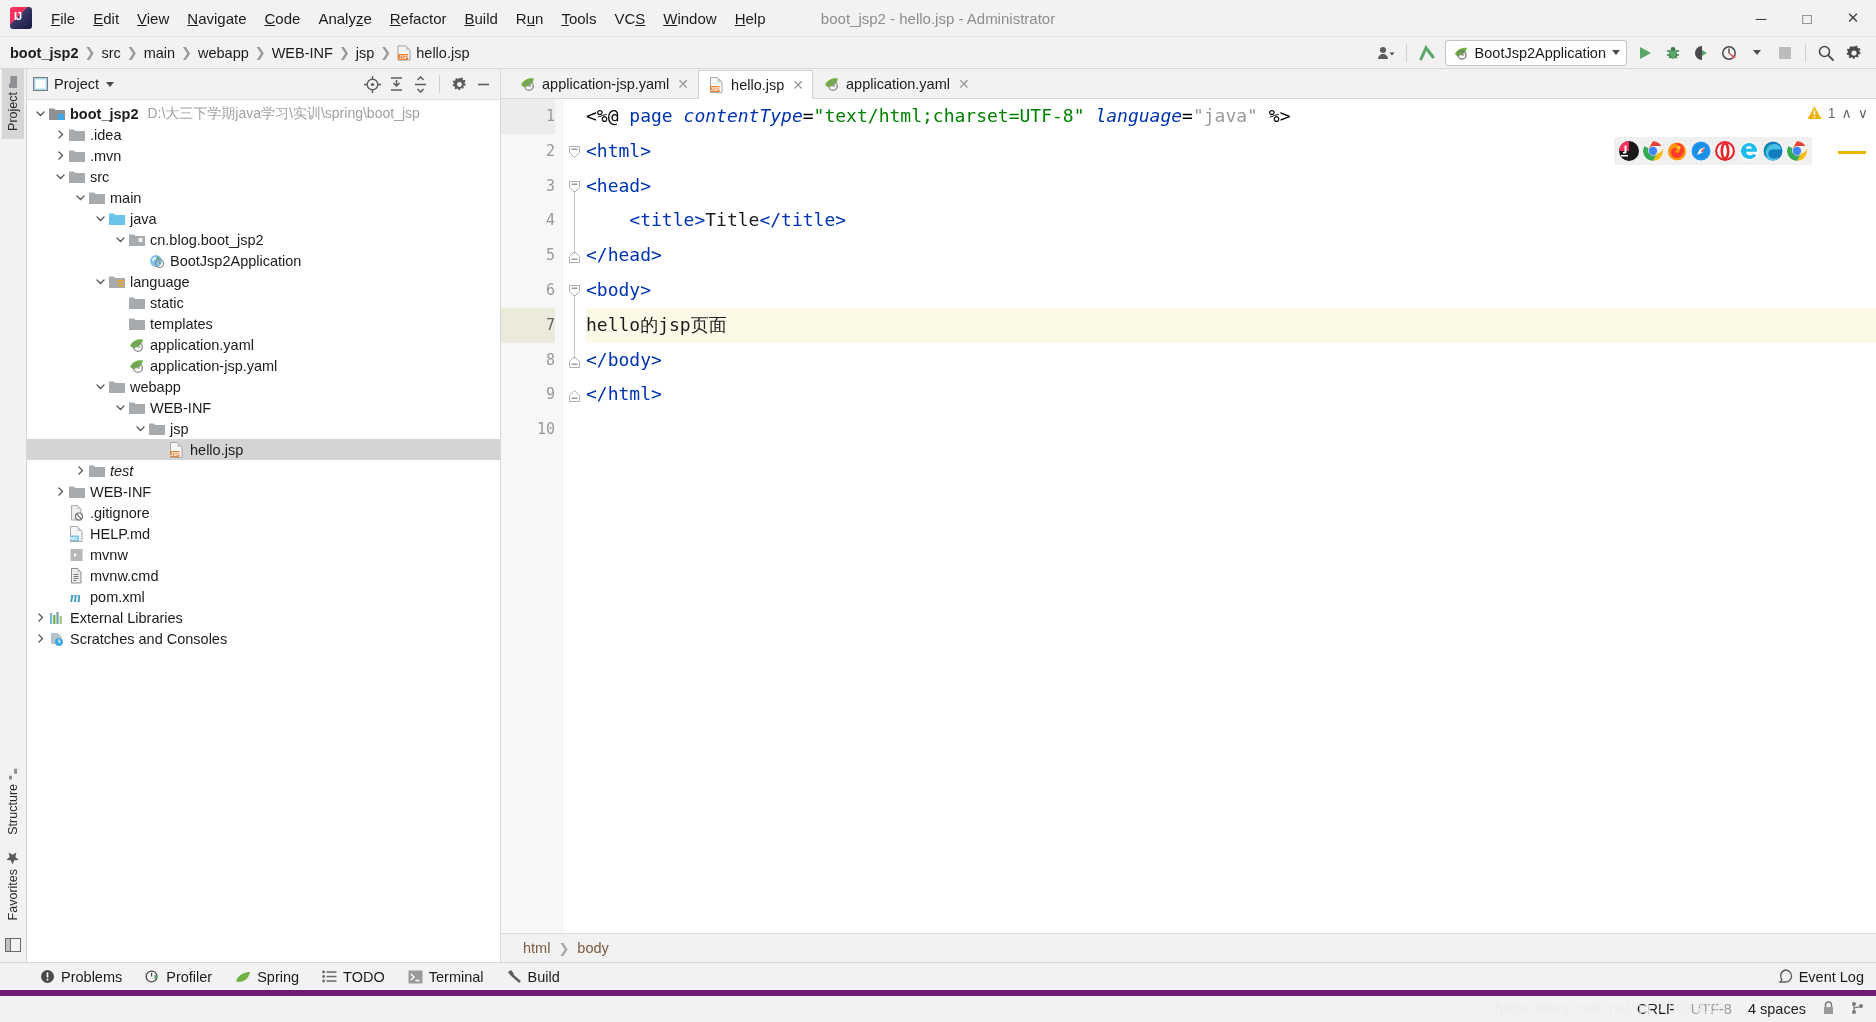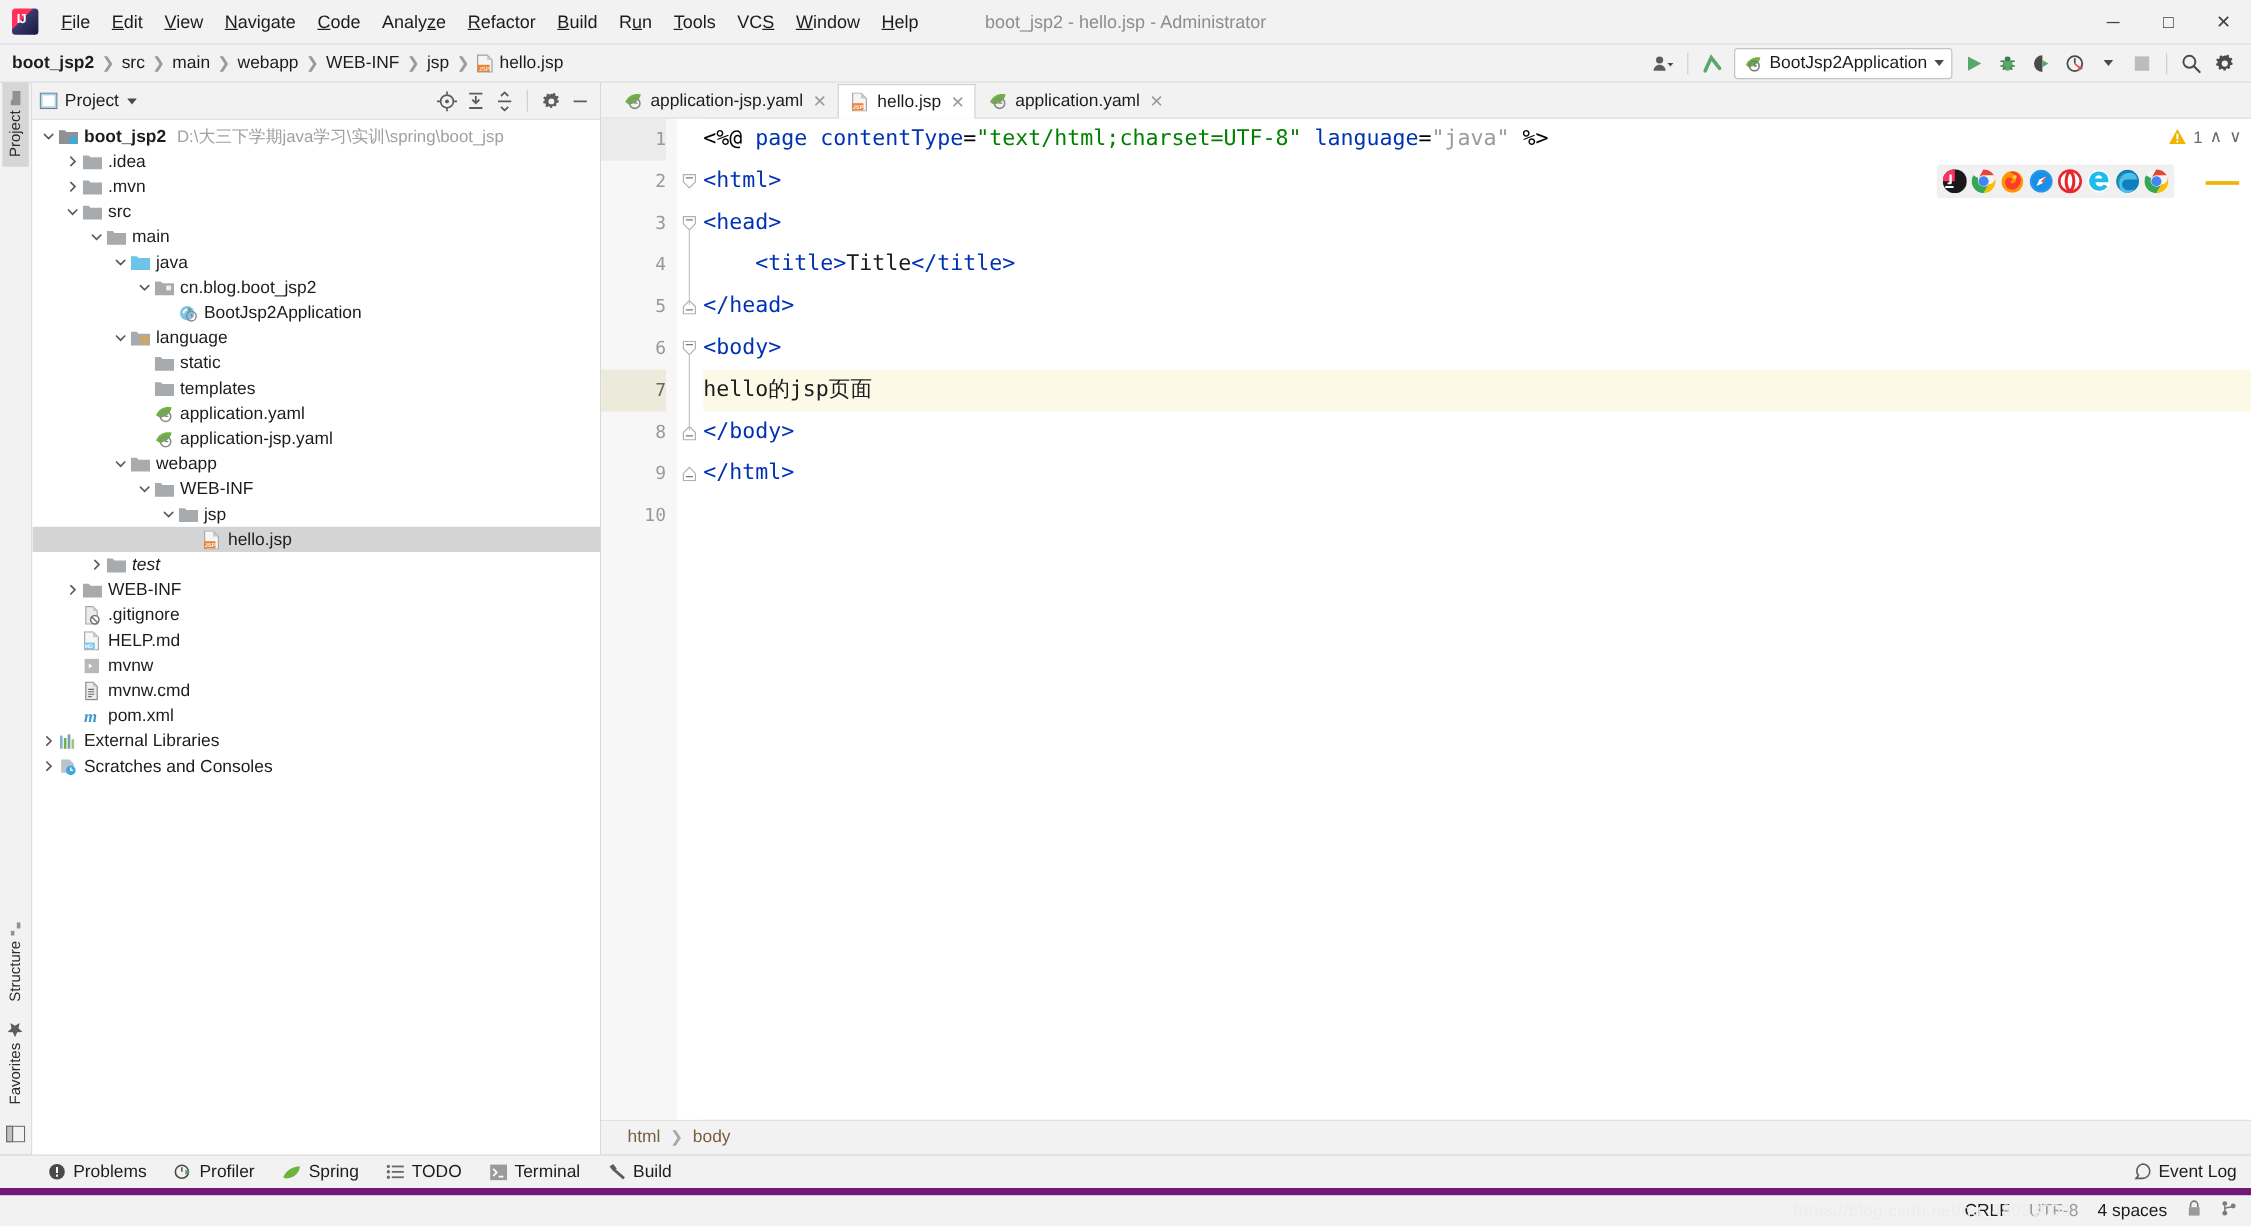--- a/index.html
+++ b/index.html
@@ -70,21 +70,21 @@
   .gutter{width:54px;min-width:54px;background:#f7f7f7;text-align:right;padding-right:9px;
           color:#999;font-family:"DejaVu Sans Mono","Liberation Mono",monospace;font-size:15px;}
   .fold{width:22px;min-width:22px;background:#fff;position:relative;}
   .code{flex:1;position:relative;overflow:hidden;font-family:"DejaVu Sans Mono","Liberation Mono",monospace;font-size:18px;}
   .ln{height:34.8px;line-height:34.8px;white-space:pre;}
   .ln.cur{background:#fcfae7;}
   .gl{height:34.8px;line-height:34.8px;}
   .gl.cur{background:#eceada;color:#666;}
   .gl.hi{background:#ececec;}
   .tag{color:#0033b3;}
-  .attr{color:#0033b3;}
+  .attr{color:#0033b3;font-style:italic;}
   .str{color:#008000;}
   .str-dim{color:#9a9a9a;}
   .op{color:#000;}
   .txt{color:#1c1c1c;}
 
   
   .foldmark{position:absolute;left:4px;width:13px;height:13px;}
   .foldline{position:absolute;left:10px;width:1px;background:#c4c4c4;}
 
   .inspect{position:absolute;right:8px;top:6px;display:flex;align-items:center;gap:6px;font-size:14px;color:#6a6a6a;z-index:5;}

